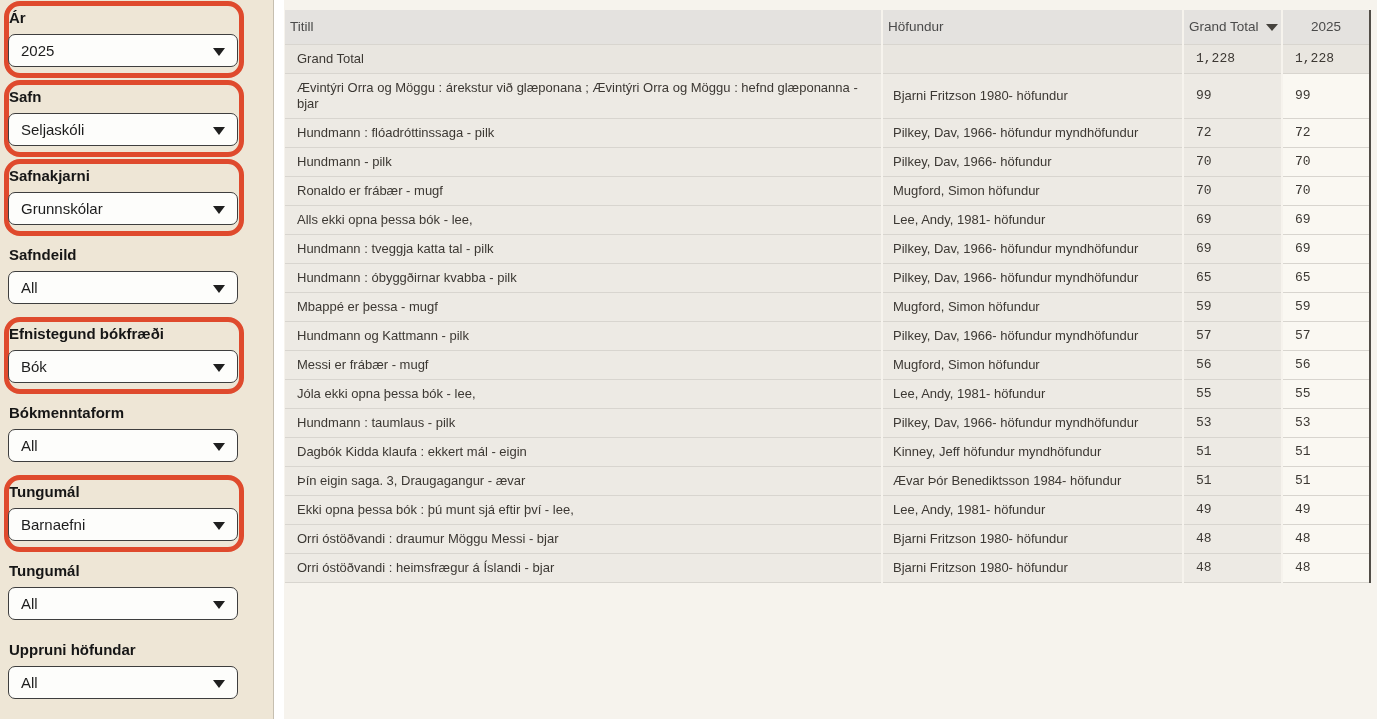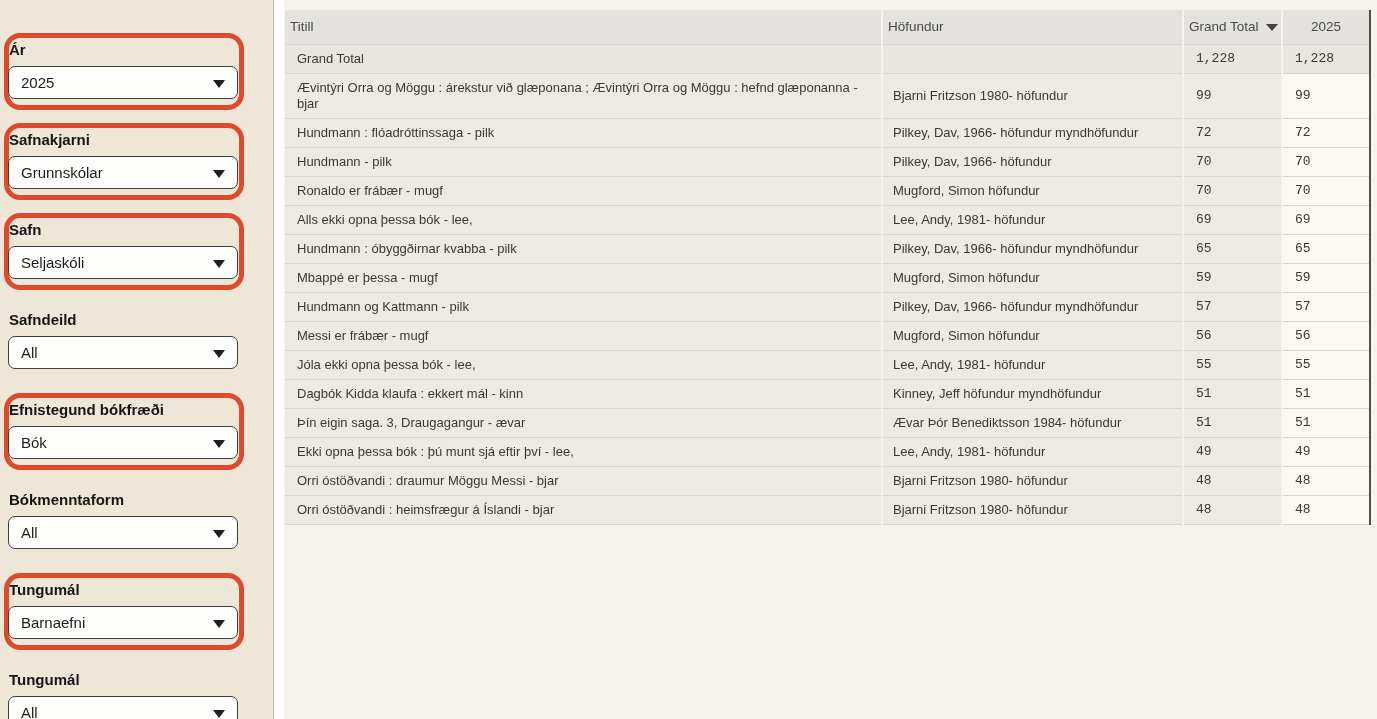--- a/index.html
+++ b/index.html
@@ -21,21 +21,20 @@
     width: 274px;
     height: 719px;
     background: #EEE6D6;
     border-right: 1px solid #C6BFB0;
     padding: 9px 8px 0 8px;
   }
   .filter-group {
     position: relative;
     width: 230px;
     margin-bottom: 21px;
-    margin-top: 32px;
   }
   .filter-label {
     font-size: 15px;
     font-weight: 700;
     color: #161616;
     line-height: 18px;
     margin: 0 0 7px 1px;
     white-space: nowrap;
   }
   .filter-select {
@@ -151,31 +150,31 @@
         <div class="filter-group ringed" style="--ring: #DF4A2D;">
     <div class="ring"></div>
     <div class="filter-label">Ár</div>
     <div class="filter-select">
       <span class="filter-value">2025</span>
       <span class="caret"></span>
     </div>
   </div>
         <div class="filter-group ringed" style="--ring: #DF4A2D;">
     <div class="ring"></div>
+    <div class="filter-label">Safn</div>
+    <div class="filter-select">
+      <span class="filter-value">Seljaskóli</span>
+      <span class="caret"></span>
+    </div>
+  </div>
+        <div class="filter-group ringed" style="--ring: #DF4A2D;">
+    <div class="ring"></div>
     <div class="filter-label">Safnakjarni</div>
     <div class="filter-select">
       <span class="filter-value">Grunnskólar</span>
-      <span class="caret"></span>
-    </div>
-  </div>
-        <div class="filter-group ringed" style="--ring: #DF4A2D;">
-    <div class="ring"></div>
-    <div class="filter-label">Safn</div>
-    <div class="filter-select">
-      <span class="filter-value">Seljaskóli</span>
       <span class="caret"></span>
     </div>
   </div>
         <div class="filter-group">
 
     <div class="filter-label">Safndeild</div>
     <div class="filter-select">
       <span class="filter-value">All</span>
       <span class="caret"></span>
     </div>
@@ -270,20 +269,26 @@
     <td class="num">70</td>
     <td class="num y2025 last">70</td>
   </tr>
           <tr>
     <td>Alls ekki opna þessa bók - lee,</td>
     <td class="author">Lee, Andy, 1981- höfundur</td>
     <td class="num">69</td>
     <td class="num y2025 last">69</td>
   </tr>
           <tr>
+    <td>Hundmann : tveggja katta tal - pilk</td>
+    <td class="author">Pilkey, Dav, 1966- höfundur myndhöfundur</td>
+    <td class="num">69</td>
+    <td class="num y2025 last">69</td>
+  </tr>
+          <tr>
     <td>Hundmann : óbyggðirnar kvabba - pilk</td>
     <td class="author">Pilkey, Dav, 1966- höfundur myndhöfundur</td>
     <td class="num">65</td>
     <td class="num y2025 last">65</td>
   </tr>
           <tr>
     <td>Mbappé er þessa - mugf</td>
     <td class="author">Mugford, Simon höfundur</td>
     <td class="num">59</td>
     <td class="num y2025 last">59</td>
@@ -300,21 +305,27 @@
     <td class="num">56</td>
     <td class="num y2025 last">56</td>
   </tr>
           <tr>
     <td>Jóla ekki opna þessa bók - lee,</td>
     <td class="author">Lee, Andy, 1981- höfundur</td>
     <td class="num">55</td>
     <td class="num y2025 last">55</td>
   </tr>
           <tr>
-    <td>Dagbók Kidda klaufa : ekkert mál - kinn</td>
+    <td>Hundmann : taumlaus - pilk</td>
+    <td class="author">Pilkey, Dav, 1966- höfundur myndhöfundur</td>
+    <td class="num">53</td>
+    <td class="num y2025 last">53</td>
+  </tr>
+          <tr>
+    <td>Dagbók Kidda klaufa : ekkert mál - eigin</td>
     <td class="author">Kinney, Jeff höfundur myndhöfundur</td>
     <td class="num">51</td>
     <td class="num y2025 last">51</td>
   </tr>
           <tr>
     <td>Þín eigin saga. 3, Draugagangur - ævar</td>
     <td class="author">Ævar Þór Benediktsson 1984- höfundur</td>
     <td class="num">51</td>
     <td class="num y2025 last">51</td>
   </tr>

